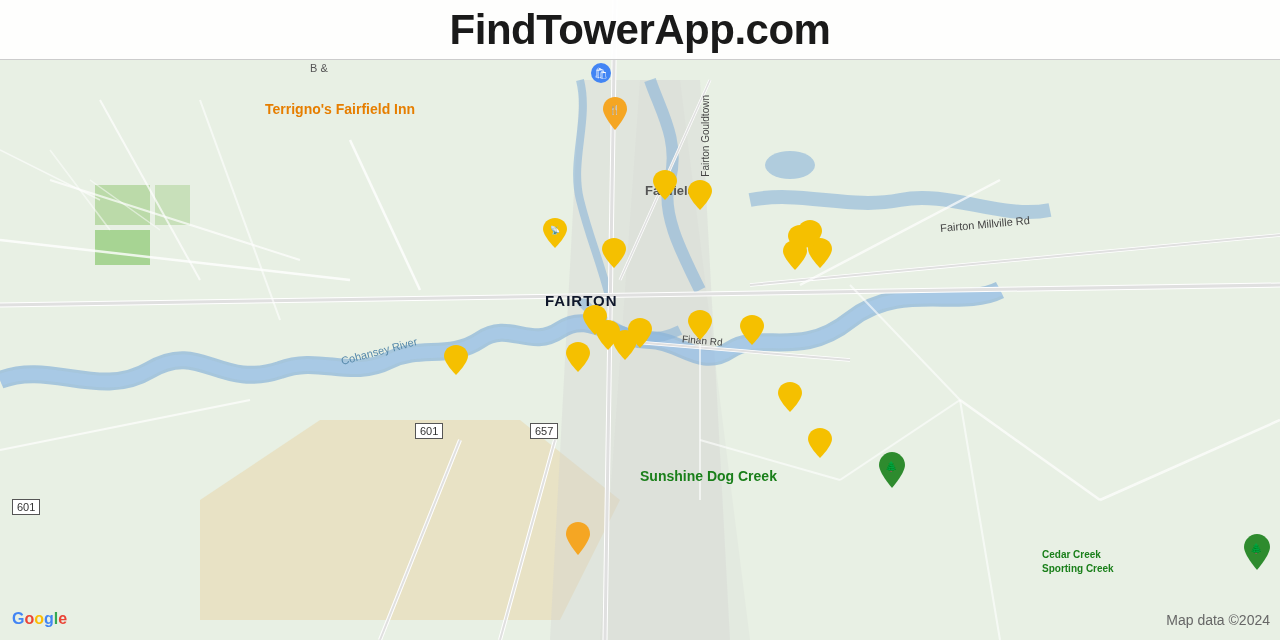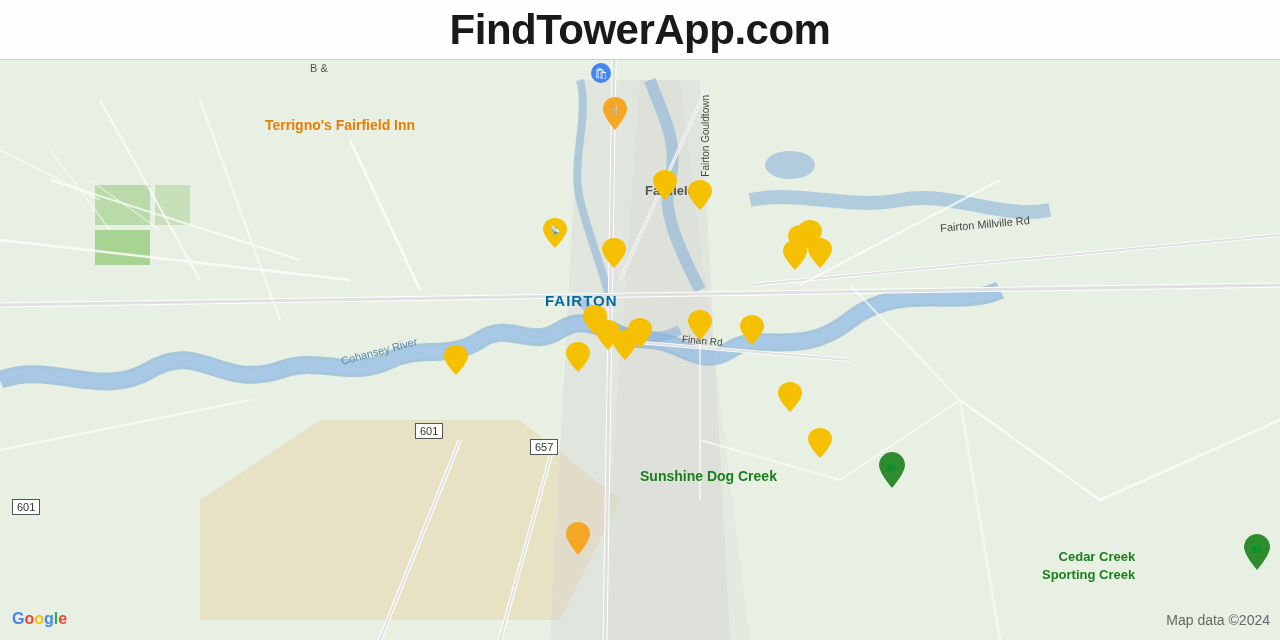--- a/index.html
+++ b/index.html
@@ -49,32 +49,31 @@
       font-family: Arial, sans-serif;
       pointer-events: none;
       z-index: 10;
     }
 
     .fairton-label {
       left: 545px;
       top: 292px;
       font-size: 15px;
       font-weight: 700;
-      color: #0369a1;
+      color: #0f172a;
       letter-spacing: 1px;
     }
 
     .terrigno-label {
       left: 265px;
       top: 100px;
       font-size: 14px;
       font-weight: 700;
       color: #e67e00;
       line-height: 1.3;
-      margin-top: 16px;
     }
 
     .el-pueblito-label {
       left: 220px;
       top: 522px;
       font-size: 14px;
       font-weight: 700;
       color: #e67e00;
       line-height: 1.3;
     }
@@ -83,25 +82,25 @@
       left: 640px;
       top: 468px;
       font-size: 14px;
       font-weight: 700;
       color: #1a7f1a;
     }
 
     .cedar-creek-label {
       left: 1042px;
       top: 548px;
-      font-size: 13px;
+      font-size: 10px;
       font-weight: 700;
       color: #1a7f1a;
       line-height: 1.4;
-      text-align: right;
+      text-align: left;
     }
 
     .fairton-millville-label {
       left: 940px;
       top: 218px;
       font-size: 11px;
       color: #444;
       transform: rotate(-5deg);
     }
 
@@ -139,21 +138,20 @@
     .road-box-657 {
       position: absolute;
       left: 530px;
       top: 423px;
       border: 1.5px solid #555;
       padding: 1px 4px;
       font-size: 11px;
       color: #333;
       background: white;
       z-index: 15;
-      margin-top: 16px;
     }
 
     .finan-rd-label {
       left: 682px;
       top: 335px;
       font-size: 10px;
       color: #444;
       transform: rotate(5deg);
     }
 

